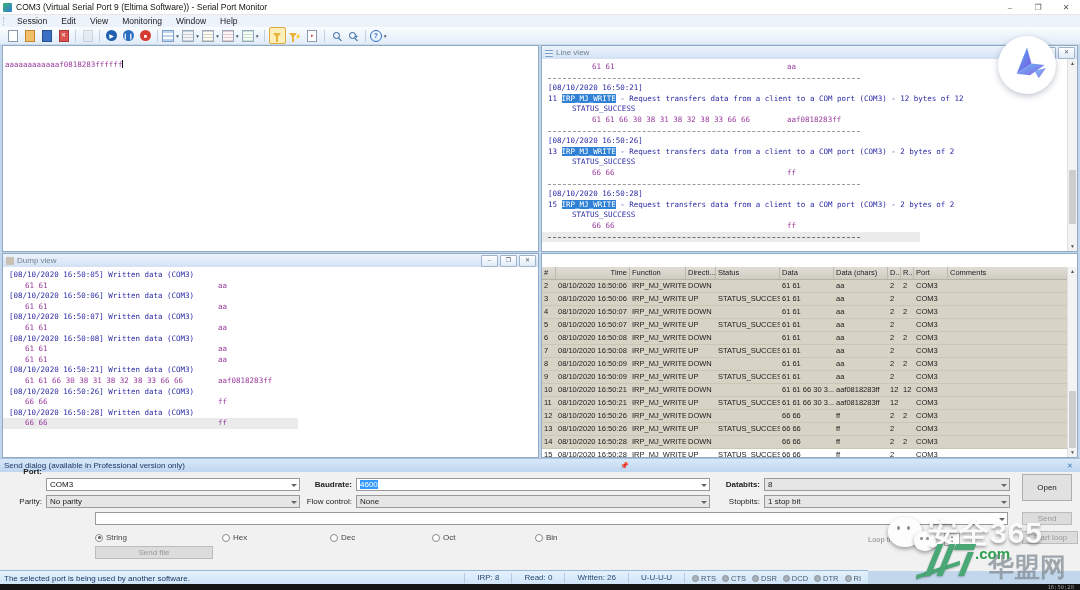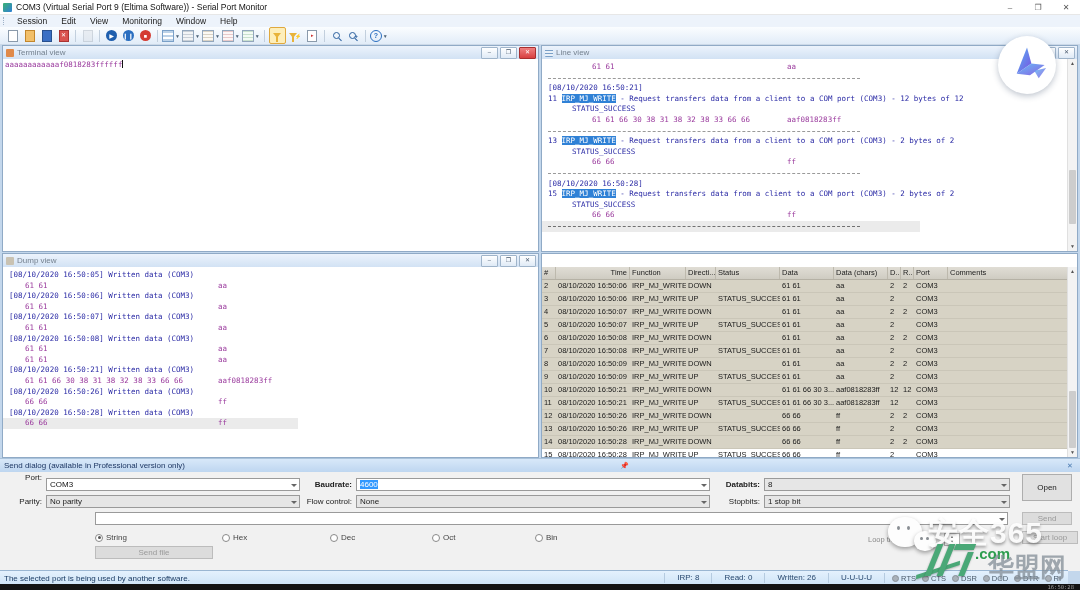--- a/index.html
+++ b/index.html
@@ -100,21 +100,21 @@
   .seltext{background:#3399ff;color:#fff}
   .btn{position:absolute;border:1px solid #adadad;background:#e1e1e1;font-size:8px;color:#222;
        text-align:center;box-sizing:border-box;display:flex;align-items:center;justify-content:center}
   .btn.dis{color:#9a9a9a;background:#dcdcdc;border-color:#bcbcbc}
   .radio{position:absolute;display:flex;align-items:center;font-size:8px;color:#444}
   .rdot{width:8px;height:8px;border:1px solid #8a8a8a;border-radius:50%;background:#fff;margin-right:3px;box-sizing:border-box;position:relative}
   .radio.on .rdot::after{content:'';position:absolute;left:1.5px;top:1.5px;width:3px;height:3px;border-radius:50%;background:#555}
   .looptext{position:absolute;font-size:7.5px;color:#8a8a8a}
   .spin{position:absolute;width:14px;height:11px;border:1px solid #b0b0b0;background:#fff;font-size:4px;color:#777;line-height:5px;text-align:center}
   
-  .statusbar{position:absolute;top:570px;left:0;width:1068px;height:14px;
+  .statusbar{position:absolute;top:570px;left:0;width:868px;height:14px;
              background:linear-gradient(#e4f1fd,#cfe4f7);border-top:1px solid #9ab6d2;
              display:flex;align-items:center;font-size:8px;color:#14355e}
   .sb-msg{padding-left:4px;flex:1}
   .sb-sec{border-left:1px solid #b5cbe0;padding:0 12px;height:10px;line-height:10px;color:#2a4a70}
   .sb-leds{display:flex;align-items:center;border-left:1px solid #b5cbe0;padding:0 4px;height:10px}
   .led{display:flex;align-items:center;margin:0 3px;font-size:7.5px;color:#4a5a6a}
   .led .dot{width:7px;height:7px;border-radius:50%;background:#a9b1b9;border:1px solid #8a929a;margin-right:2px;box-sizing:border-box}
   .strip{position:absolute;top:584px;left:0;width:1080px;height:6px;background:#141414;color:#9a9a9a;
          font-size:5.5px;line-height:6px;text-align:right;padding-right:6px;box-sizing:border-box;font-family:"DejaVu Sans Mono",monospace}
   
@@ -225,29 +225,20 @@
         <span class="plus">+</span>
       </div>
       <div class="tsep"></div>
       <div class="ticon i-help">
         <span class="helpc">?</span>
         <span class="tcaret">▼</span>
       </div>
     </div>
 
   <div class="panel" style="left:2px;top:45px;width:537px;height:207px">
-    <div class="ptitle">
-      <div class="picon" style="background:#e08a4a"></div>
-      <span>Terminal view</span>
-      <div class="pbtns">
-        <div class="pbtn">–</div>
-        <div class="pbtn">❐</div>
-        <div class="pbtn red">✕</div>
-      </div>
-    </div>
     <div class="pcontent" style="padding-top:1px">
       <div class="term-text"><span>aaaaaaaaaaaaf0818283ffffff</span><span class="tcursor"></span></div>
     </div>
   </div>
 
   <div class="panel" style="left:541px;top:45px;width:537px;height:207px">
     <div class="ptitle">
       <div class="picon" style="background:repeating-linear-gradient(0deg,#7aa0c8 0 1px,#e8f0f8 1px 3px)"></div>
       <span>Line view</span>
       <div class="pbtns">
@@ -257,20 +248,21 @@
       </div>
     </div>
     <div class="pcontent lv" id="lineview" style="right:9px">
         <div class="mhex"><span>61 61</span><span class="ch">aa</span></div>
         <div class="lv-sep"></div>
         <div class="mts">[08/10/2020 16:50:21]</div>
         <div class="lv-msg">11 <span class="hl">IRP_MJ_WRITE</span> - Request transfers data from a client to a COM port (COM3) - 12 bytes of 12</div>
         <div class="lv-st">STATUS_SUCCESS</div>
         <div class="mhex"><span>61 61 66 30 38 31 38 32 38 33 66 66</span><span class="ch">aaf0818283ff</span></div>
         <div class="lv-sep"></div>
+        <div class="mts">[08/10/2020 16:50:26]</div>
         <div class="lv-msg">13 <span class="hl">IRP_MJ_WRITE</span> - Request transfers data from a client to a COM port (COM3) - 2 bytes of 2</div>
         <div class="lv-st">STATUS_SUCCESS</div>
         <div class="mhex"><span>66 66</span><span class="ch">ff</span></div>
         <div class="lv-sep"></div>
         <div class="mts">[08/10/2020 16:50:28]</div>
         <div class="lv-msg">15 <span class="hl">IRP_MJ_WRITE</span> - Request transfers data from a client to a COM port (COM3) - 2 bytes of 2</div>
         <div class="lv-st">STATUS_SUCCESS</div>
         <div class="mhex"><span>66 66</span><span class="ch">ff</span></div>
         <div class="lv-sep sel"></div>
       </div>
@@ -514,21 +506,21 @@
       <div class="vs-dn">▼</div>
     </div>
   </div>
 
   <div class="send">
     <div class="send-header">
       <span>Send dialog (available in Professional version only)</span>
       <span class="sh-ic">📌</span>
       <span class="sh-ic">✕</span>
     </div>
-    <div class="flabel" style="left:6px;top:14px;width:36px;font-weight:normal">Port:</div>
+    <div class="flabel" style="left:6px;top:8px;width:36px;font-weight:bold">Port:</div>
     <div class="combo" style="left:46px;top:19px;width:254px">
       <span>COM3</span><span class="car"></span></div>
     <div class="flabel" style="left:296px;top:21px;width:56px;font-weight:bold">Baudrate:</div>
     <div class="combo" style="left:356px;top:19px;width:354px">
       <span class="seltext">4600</span><span class="car"></span></div>
     <div class="flabel" style="left:708px;top:21px;width:52px;font-weight:bold">Databits:</div>
     <div class="combo dis" style="left:764px;top:19px;width:246px">
       <span>8</span><span class="car"></span></div>
     <div class="flabel" style="left:6px;top:38px;width:36px">Parity:</div>
     <div class="combo dis" style="left:46px;top:36px;width:254px">

